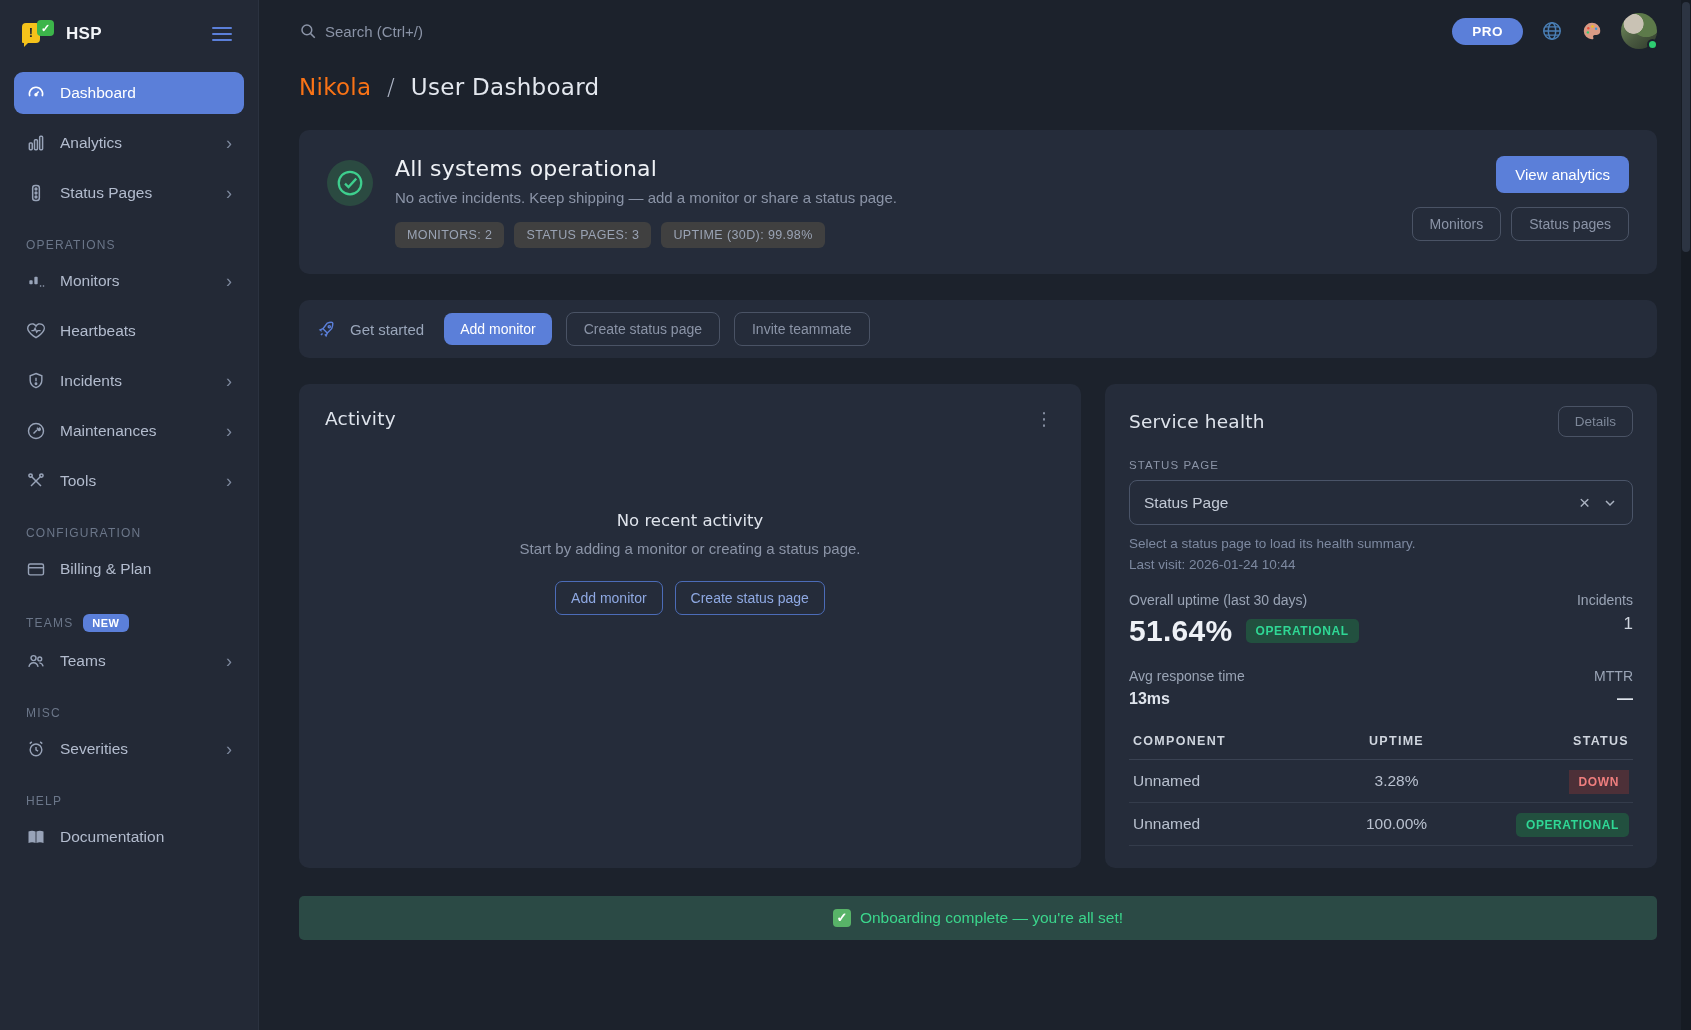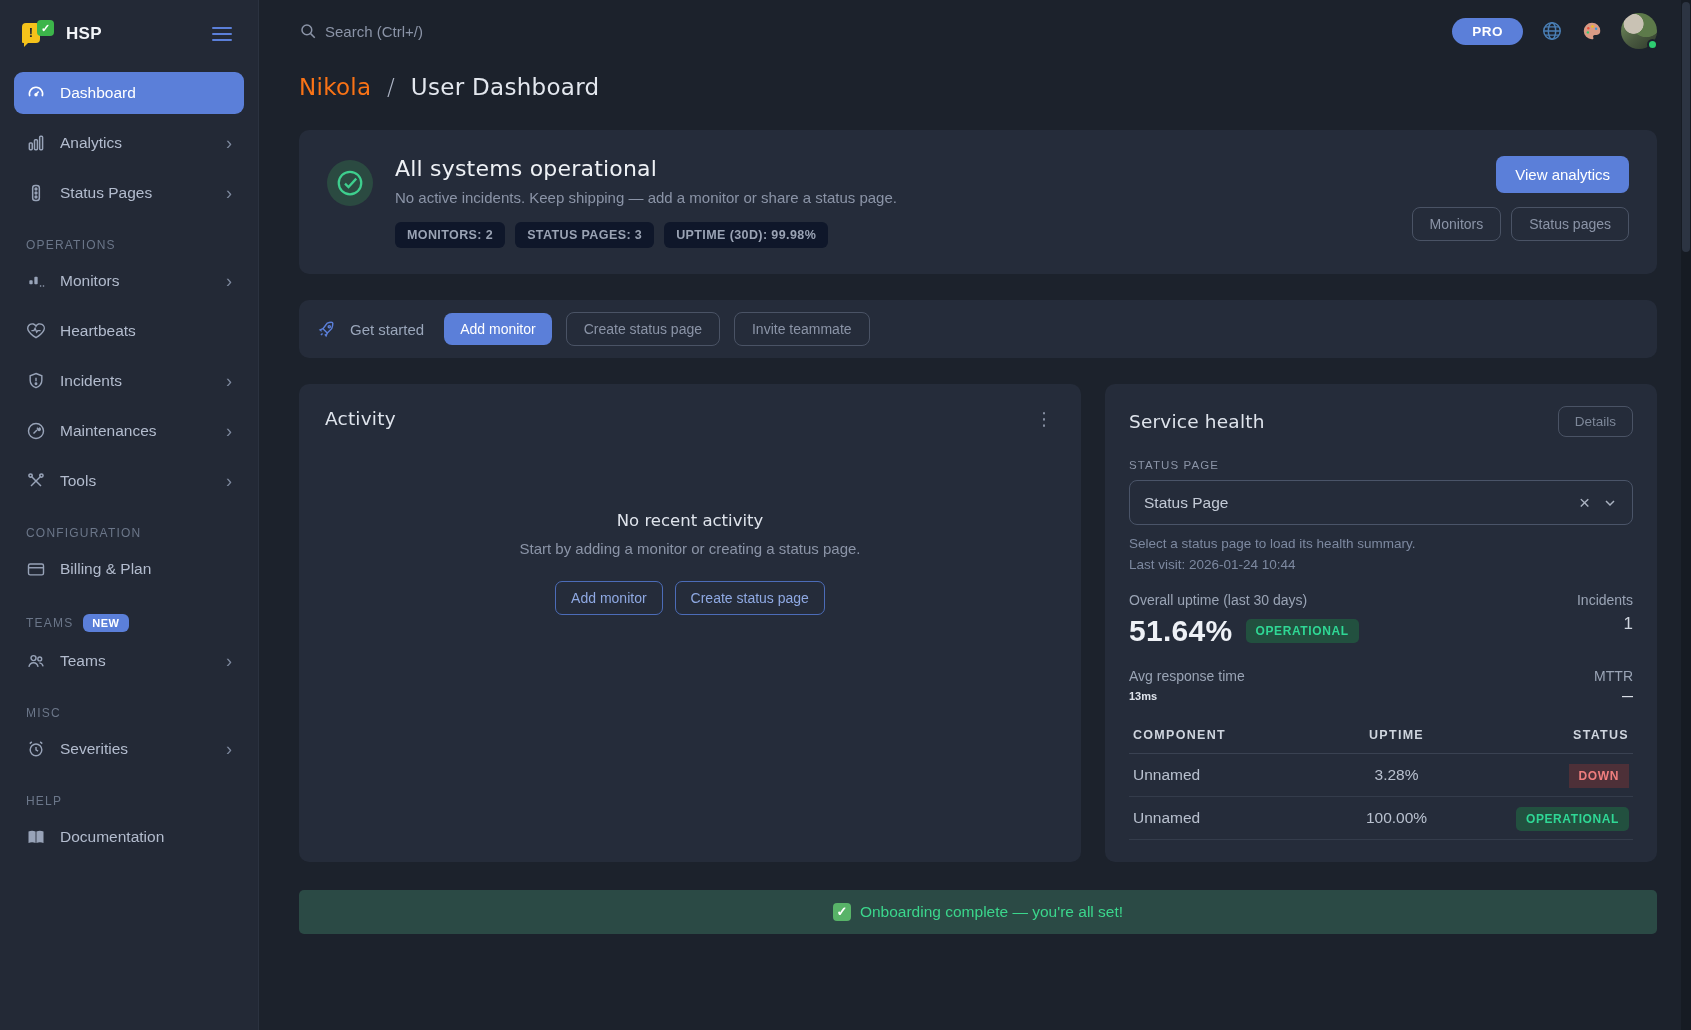--- a/index.html
+++ b/index.html
@@ -92,21 +92,21 @@
   .hero { margin-top:30px; padding:26px 28px; display:flex; gap:22px; }
   .hero-check {
     width:46px; height:46px; border-radius:50%; background:#2b4a41;
     display:flex; align-items:center; justify-content:center; flex:0 0 auto; margin-top:4px;
   }
   .hero-check svg { width:30px; height:30px; color:#3ecf8e; }
   .hero-title { font-size:22px; color:#eef1f5; letter-spacing:.2px; font-family:"DejaVu Sans",sans-serif; }
   .hero-sub { margin-top:8px; font-size:15px; color:#8b94a7; }
   .hero-badges { display:flex; gap:10px; margin-top:16px; }
   .stat-pill {
-    background:#0f172a; color:#9aa3b4; font-size:12.5px; font-weight:bold;
+    background:#404040; color:#9aa3b4; font-size:12.5px; font-weight:normal;
     letter-spacing:.4px; padding:6px 12px; border-radius:6px;
   }
   .hero-right { margin-left:auto; display:flex; flex-direction:column; align-items:flex-end; gap:14px; }
   .btn-primary {
     background:#5b7fd9; color:#fff; font-size:15px; border:none; cursor:pointer;
     padding:10px 19px; border-radius:8px; font-family:"Liberation Sans",sans-serif;
   }
   .btn-ghost {
     background:transparent; border:1px solid #4a5365; color:#8b94a7; cursor:pointer;
     font-size:14px; padding:8px 17px; border-radius:8px; font-family:"Liberation Sans",sans-serif;
@@ -154,21 +154,21 @@
   .uptime-big { font-size:30px; font-weight:bold; color:#eef1f6; letter-spacing:.3px; }
   .badge-operational {
     background:#22503f; color:#2fd795; font-size:12px; font-weight:bold;
     letter-spacing:.6px; padding:5px 10px; border-radius:5px;
   }
   .badge-down {
     background:#4d3038; color:#ef7e7e; font-size:12px; font-weight:bold;
     letter-spacing:.6px; padding:5px 10px; border-radius:0;margin-left:48px;
   }
   .stat-value { margin-top:6px; font-size:17px; color:#cfd5de; }
-  .stat-value.bold { font-weight:bold; font-size:11px; color:#dfe4ec; }
+  .stat-value.bold { font-weight:bold; font-size:16px; color:#dfe4ec; }
   .comp-table { margin-top:18px; width:100%; }
   .t-head, .t-row { display:grid; grid-template-columns: 1.2fr 1fr 1fr; align-items:center; }
   .t-head { padding:8px 4px 11px 4px; border-bottom:1px solid #3a4252; }
   .t-head span { font-size:12.5px; font-weight:bold; letter-spacing:1.3px; color:#cfd5de; }
   .t-head span:nth-child(2) { text-align:center; }
   .t-head span:nth-child(3) { text-align:right; }
   .t-row { padding:12px 4px; border-bottom:1px solid #343c4b; }
   .t-row .c-name { color:#b9c1cf; font-size:15.5px; }
   .t-row .c-uptime { text-align:center; color:#b9c1cf; font-size:15.5px; }
   .t-row .c-status { text-align:right; }

